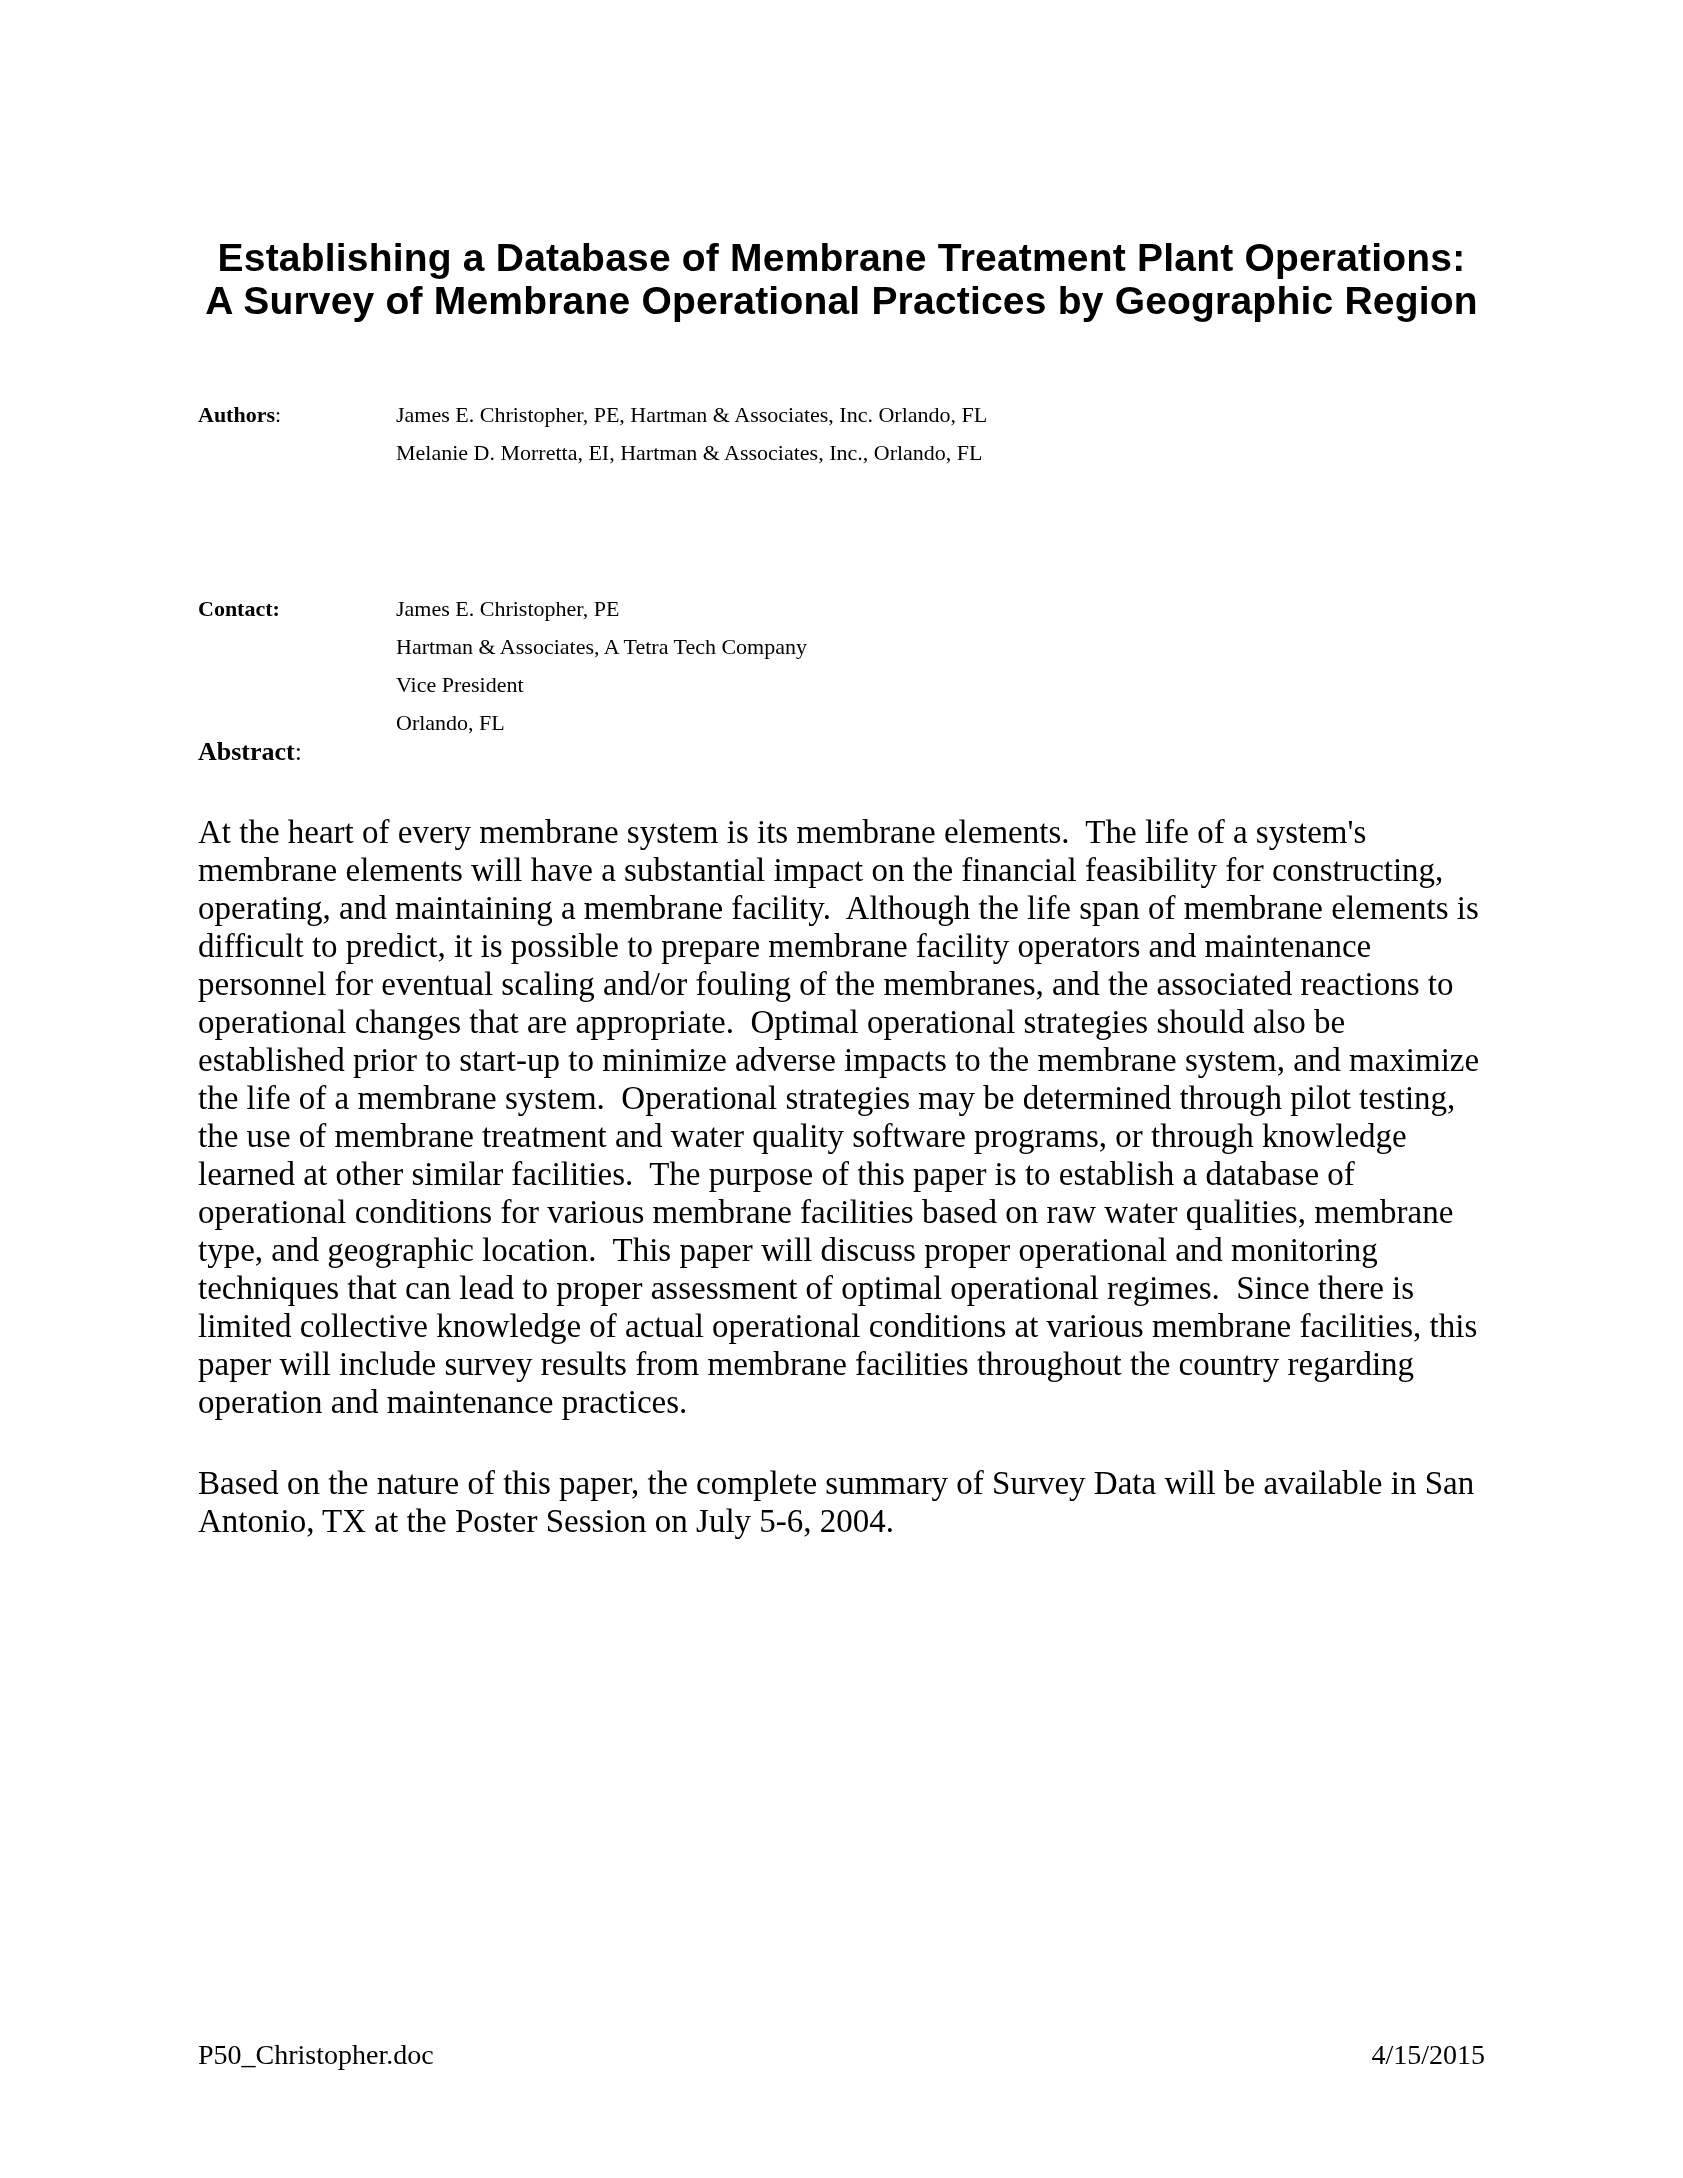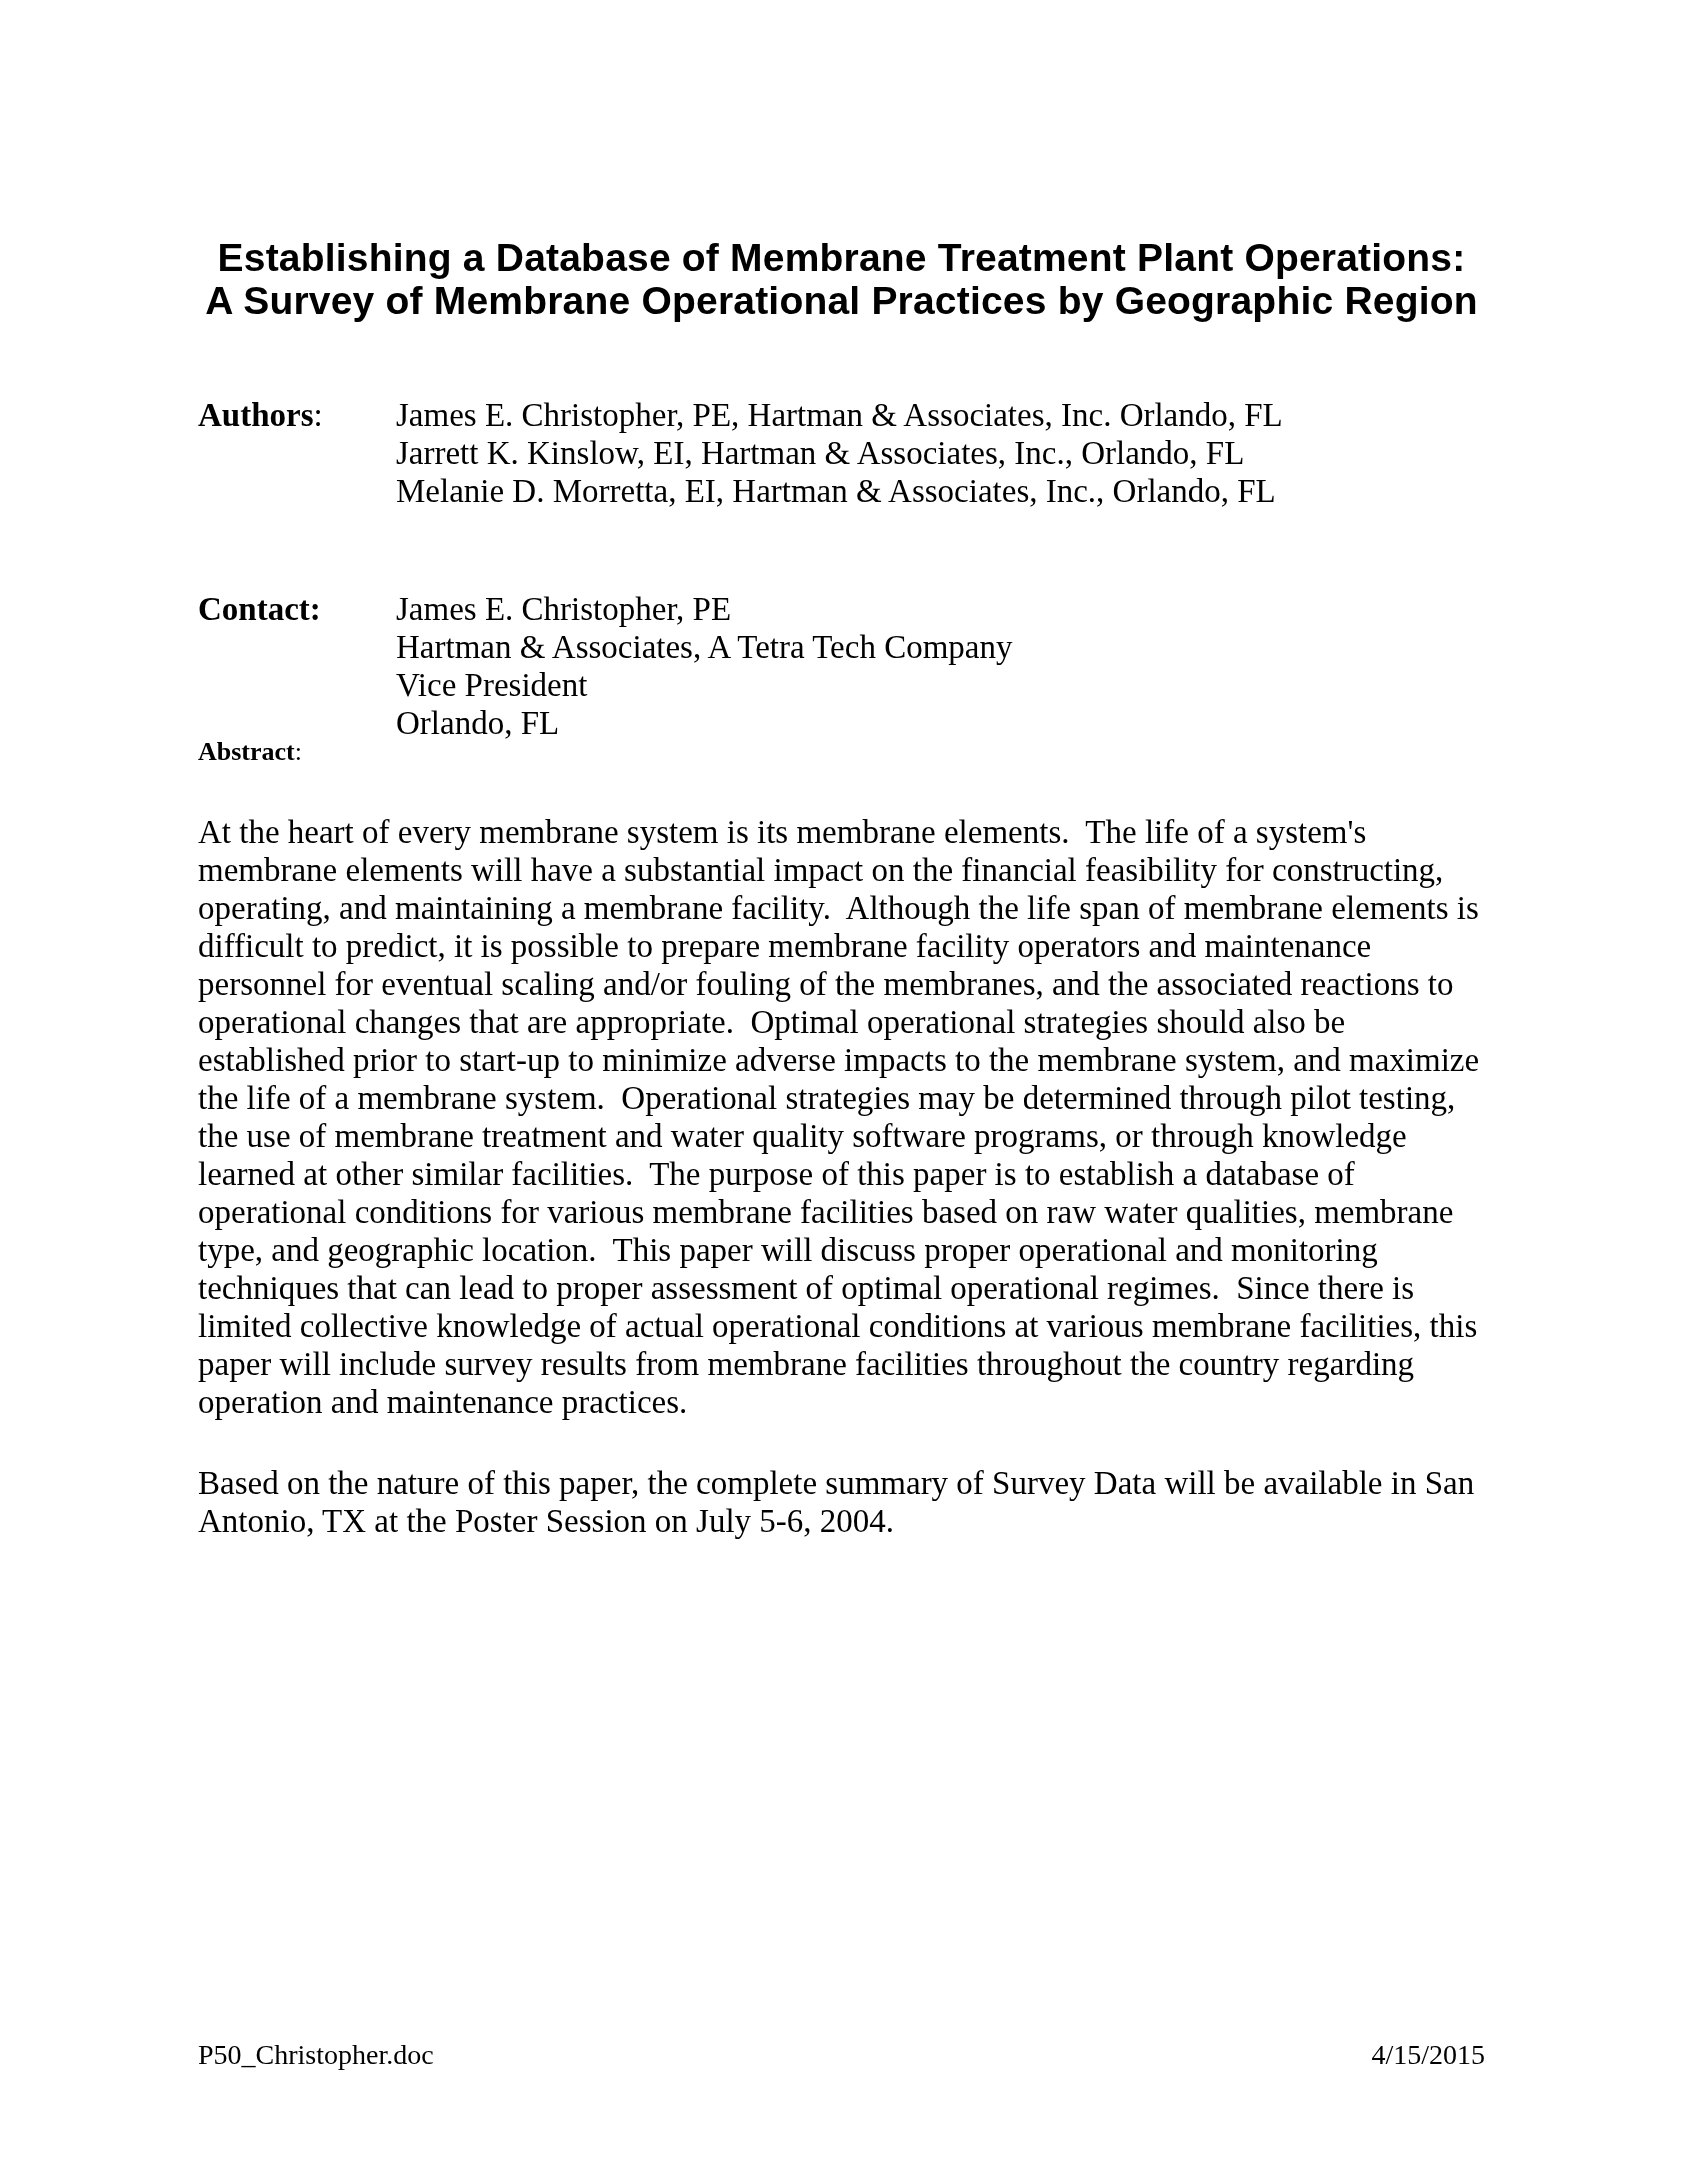--- a/index.html
+++ b/index.html
@@ -27,21 +27,21 @@
     font-weight: 700;
     font-size: 39px;
     line-height: 43px;
     letter-spacing: 0.2px;
   }
   .label-row {
     position: absolute;
     left: 198px;
     width: 1287px;
     display: flex;
-    font-size: 33px;
+    font-size: 22px;
     line-height: 38px;
   }
   .label-cell {
     width: 198px;
     flex: 0 0 198px;
   }
   .bold { font-weight: 700; }
   .lines-cell { flex: 1 1 auto; }
   .authors-row { top: 396px; }
   .contact-row { top: 550px; margin-top: 40px; }
@@ -85,21 +85,20 @@
 
   <div class="title-block">
     <div>Establishing a Database of Membrane Treatment Plant Operations:</div>
     <div>A Survey of Membrane Operational Practices by Geographic Region</div>
   </div>
 
   <div class="label-row authors-row">
     <div class="label-cell"><span class="bold">Authors</span><span>:</span></div>
     <div class="lines-cell">
       <div>James E. Christopher, PE, Hartman &amp; Associates, Inc. Orlando, FL</div>
-      <div>Jarrett K. Kinslow, EI, Hartman &amp; Associates, Inc., Orlando, FL</div>
       <div>Melanie D. Morretta, EI, Hartman &amp; Associates, Inc., Orlando, FL</div>
     </div>
   </div>
 
   <div class="label-row contact-row">
     <div class="label-cell"><span class="bold">Contact:</span></div>
     <div class="lines-cell">
       <div>James E. Christopher, PE</div>
       <div>Hartman &amp; Associates, A Tetra Tech Company</div>
       <div>Vice President</div>

